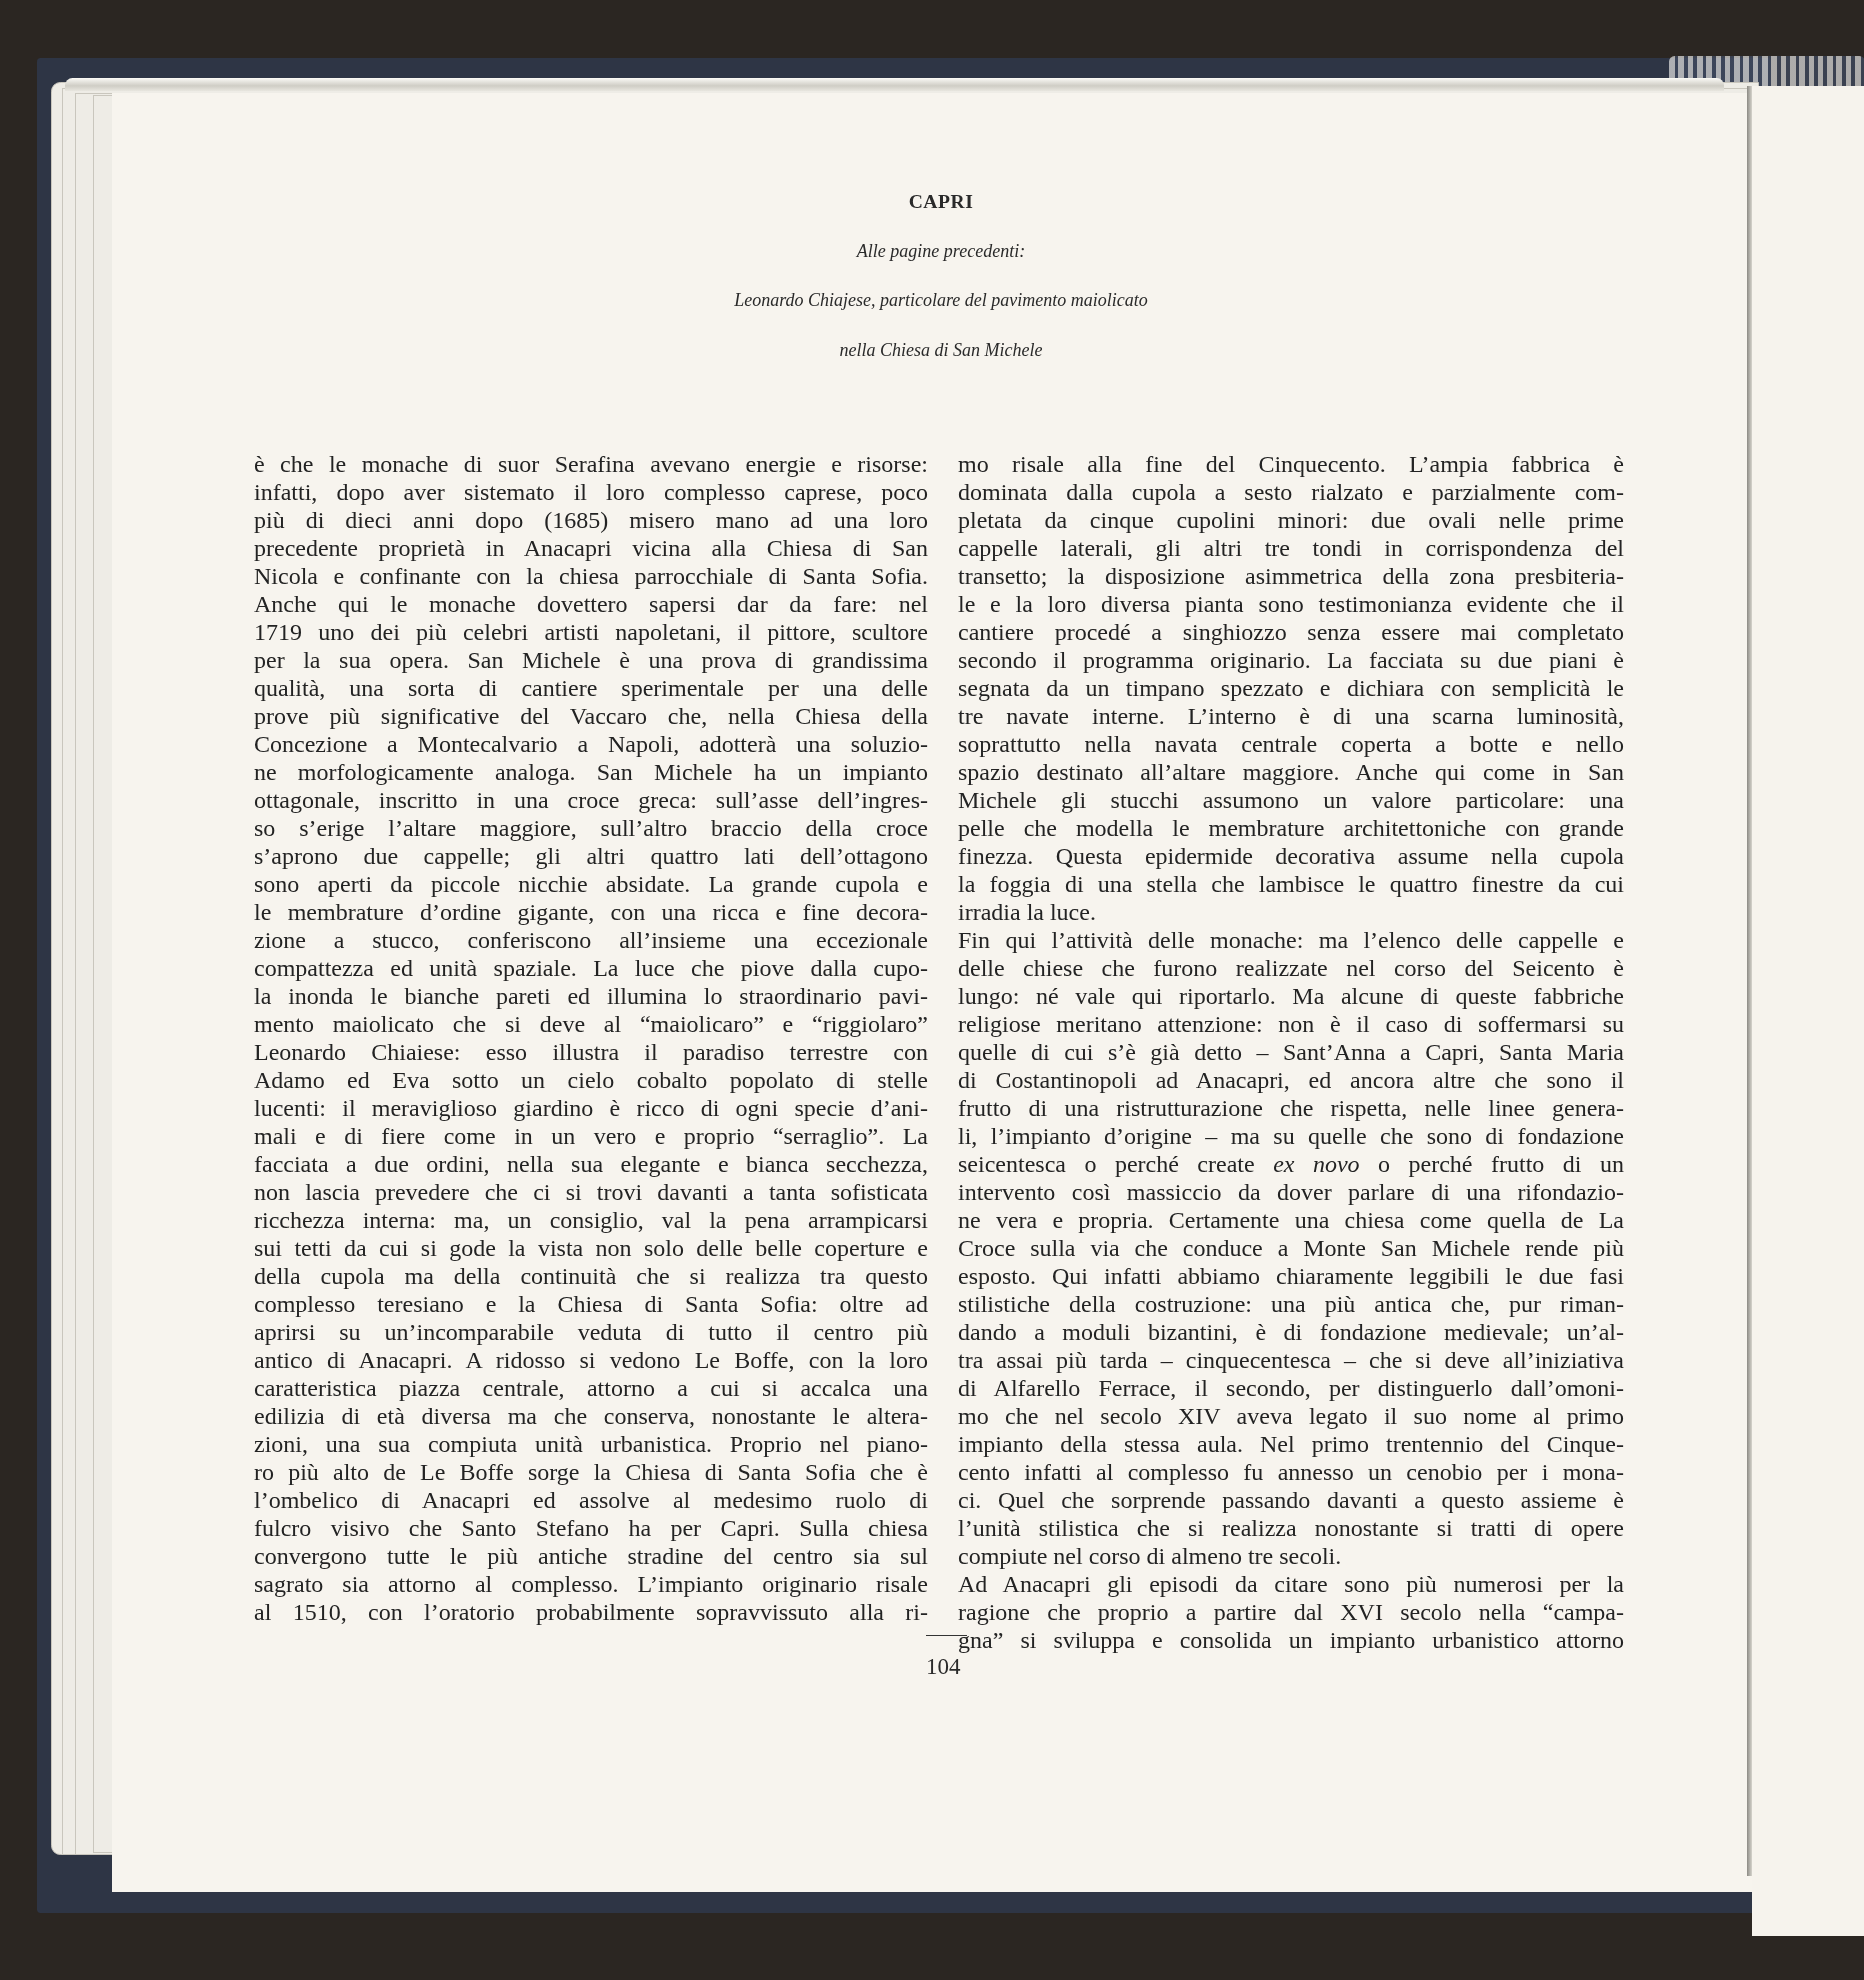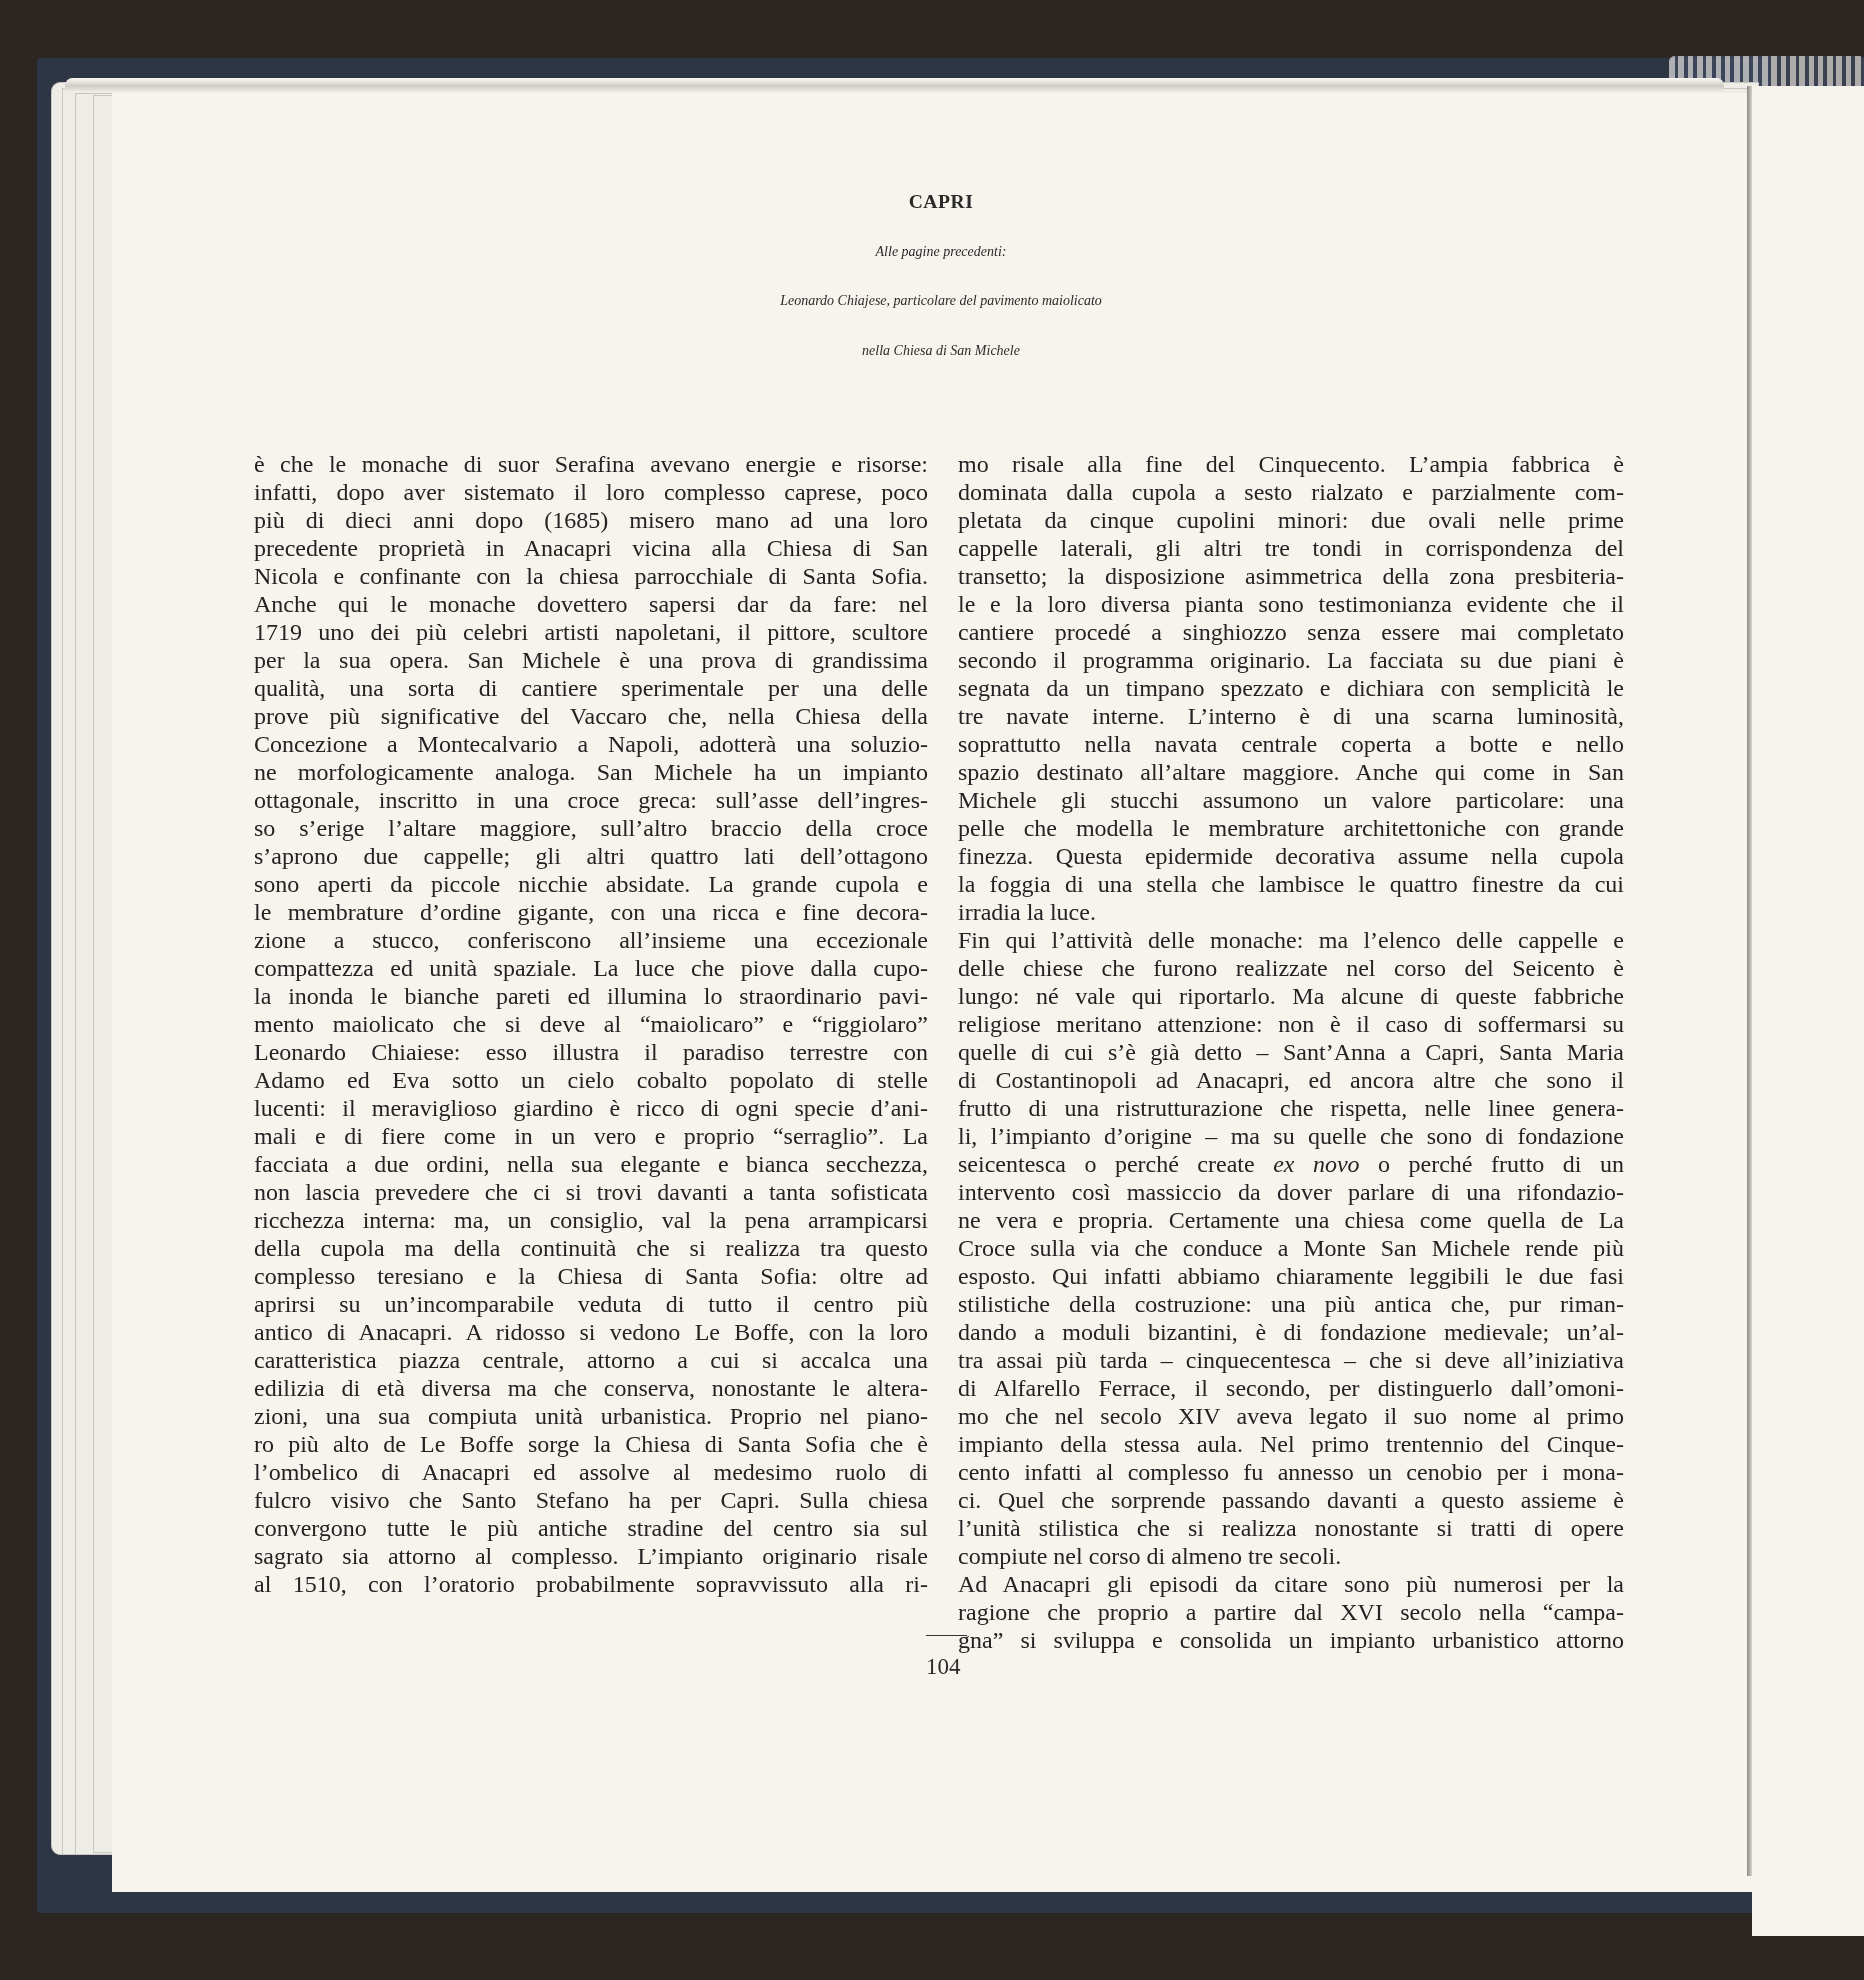--- a/index.html
+++ b/index.html
@@ -38,21 +38,21 @@
   }
   .binding {
     position: absolute; left: 1669px; top: 56px; width: 196px; height: 32px;
     background: repeating-linear-gradient(90deg, #d8d8d8 0 5.6px, #404a60 5.6px 9.3px);
     opacity: 0.75; border-radius: 5.6px;
   }
   .header {
     position: absolute; left: 559px; top: 191px; width: 764px; text-align: center; color: #2a2a2a;
   }
   .header .title { font-size: 19.6px; font-weight: bold; letter-spacing: 0.5px; margin-bottom: 7px; }
-  .header .cap { font-size: 14px; font-style: italic; line-height: 21.4px; margin-top: 28px; }
+  .header .cap { font-size: 18px; font-style: italic; line-height: 21.4px; margin-top: 28px; }
   .col {
     position: absolute; top: 450px; font-size: 24px; line-height: 28px; color: #232323;
     text-align: justify;
   }
   .col .line { display: block; text-align: justify; text-align-last: justify; white-space: nowrap; height: 28px; }
   .col .line.last { text-align-last: left; }
   .col-left { left: 254px; width: 674px; }
   .col-right { left: 958px; width: 666px; }
   .page-number {
     position: absolute; left: 926px; top: 1635px; width: 41px; text-align: left;
@@ -103,20 +103,21 @@
     <span class="line">compattezza ed unità spaziale. La luce che piove dalla cupo-</span>
     <span class="line">la inonda le bianche pareti ed illumina lo straordinario pavi-</span>
     <span class="line">mento maiolicato che si deve al “maiolicaro” e “riggiolaro”</span>
     <span class="line">Leonardo Chiaiese: esso illustra il paradiso terrestre con</span>
     <span class="line">Adamo ed Eva sotto un cielo cobalto popolato di stelle</span>
     <span class="line">lucenti: il meraviglioso giardino è ricco di ogni specie d’ani-</span>
     <span class="line">mali e di fiere come in un vero e proprio “serraglio”. La</span>
     <span class="line">facciata a due ordini, nella sua elegante e bianca secchezza,</span>
     <span class="line">non lascia prevedere che ci si trovi davanti a tanta sofisticata</span>
     <span class="line">ricchezza interna: ma, un consiglio, val la pena arrampicarsi</span>
+    <span class="line">sui tetti da cui si gode la vista non solo delle belle coperture e</span>
     <span class="line">della cupola ma della continuità che si realizza tra questo</span>
     <span class="line">complesso teresiano e la Chiesa di Santa Sofia: oltre ad</span>
     <span class="line">aprirsi su un’incomparabile veduta di tutto il centro più</span>
     <span class="line">antico di Anacapri. A ridosso si vedono Le Boffe, con la loro</span>
     <span class="line">caratteristica piazza centrale, attorno a cui si accalca una</span>
     <span class="line">edilizia di età diversa ma che conserva, nonostante le altera-</span>
     <span class="line">zioni, una sua compiuta unità urbanistica. Proprio nel piano-</span>
     <span class="line">ro più alto de Le Boffe sorge la Chiesa di Santa Sofia che è</span>
     <span class="line">l’ombelico di Anacapri ed assolve al medesimo ruolo di</span>
     <span class="line">fulcro visivo che Santo Stefano ha per Capri. Sulla chiesa</span>

